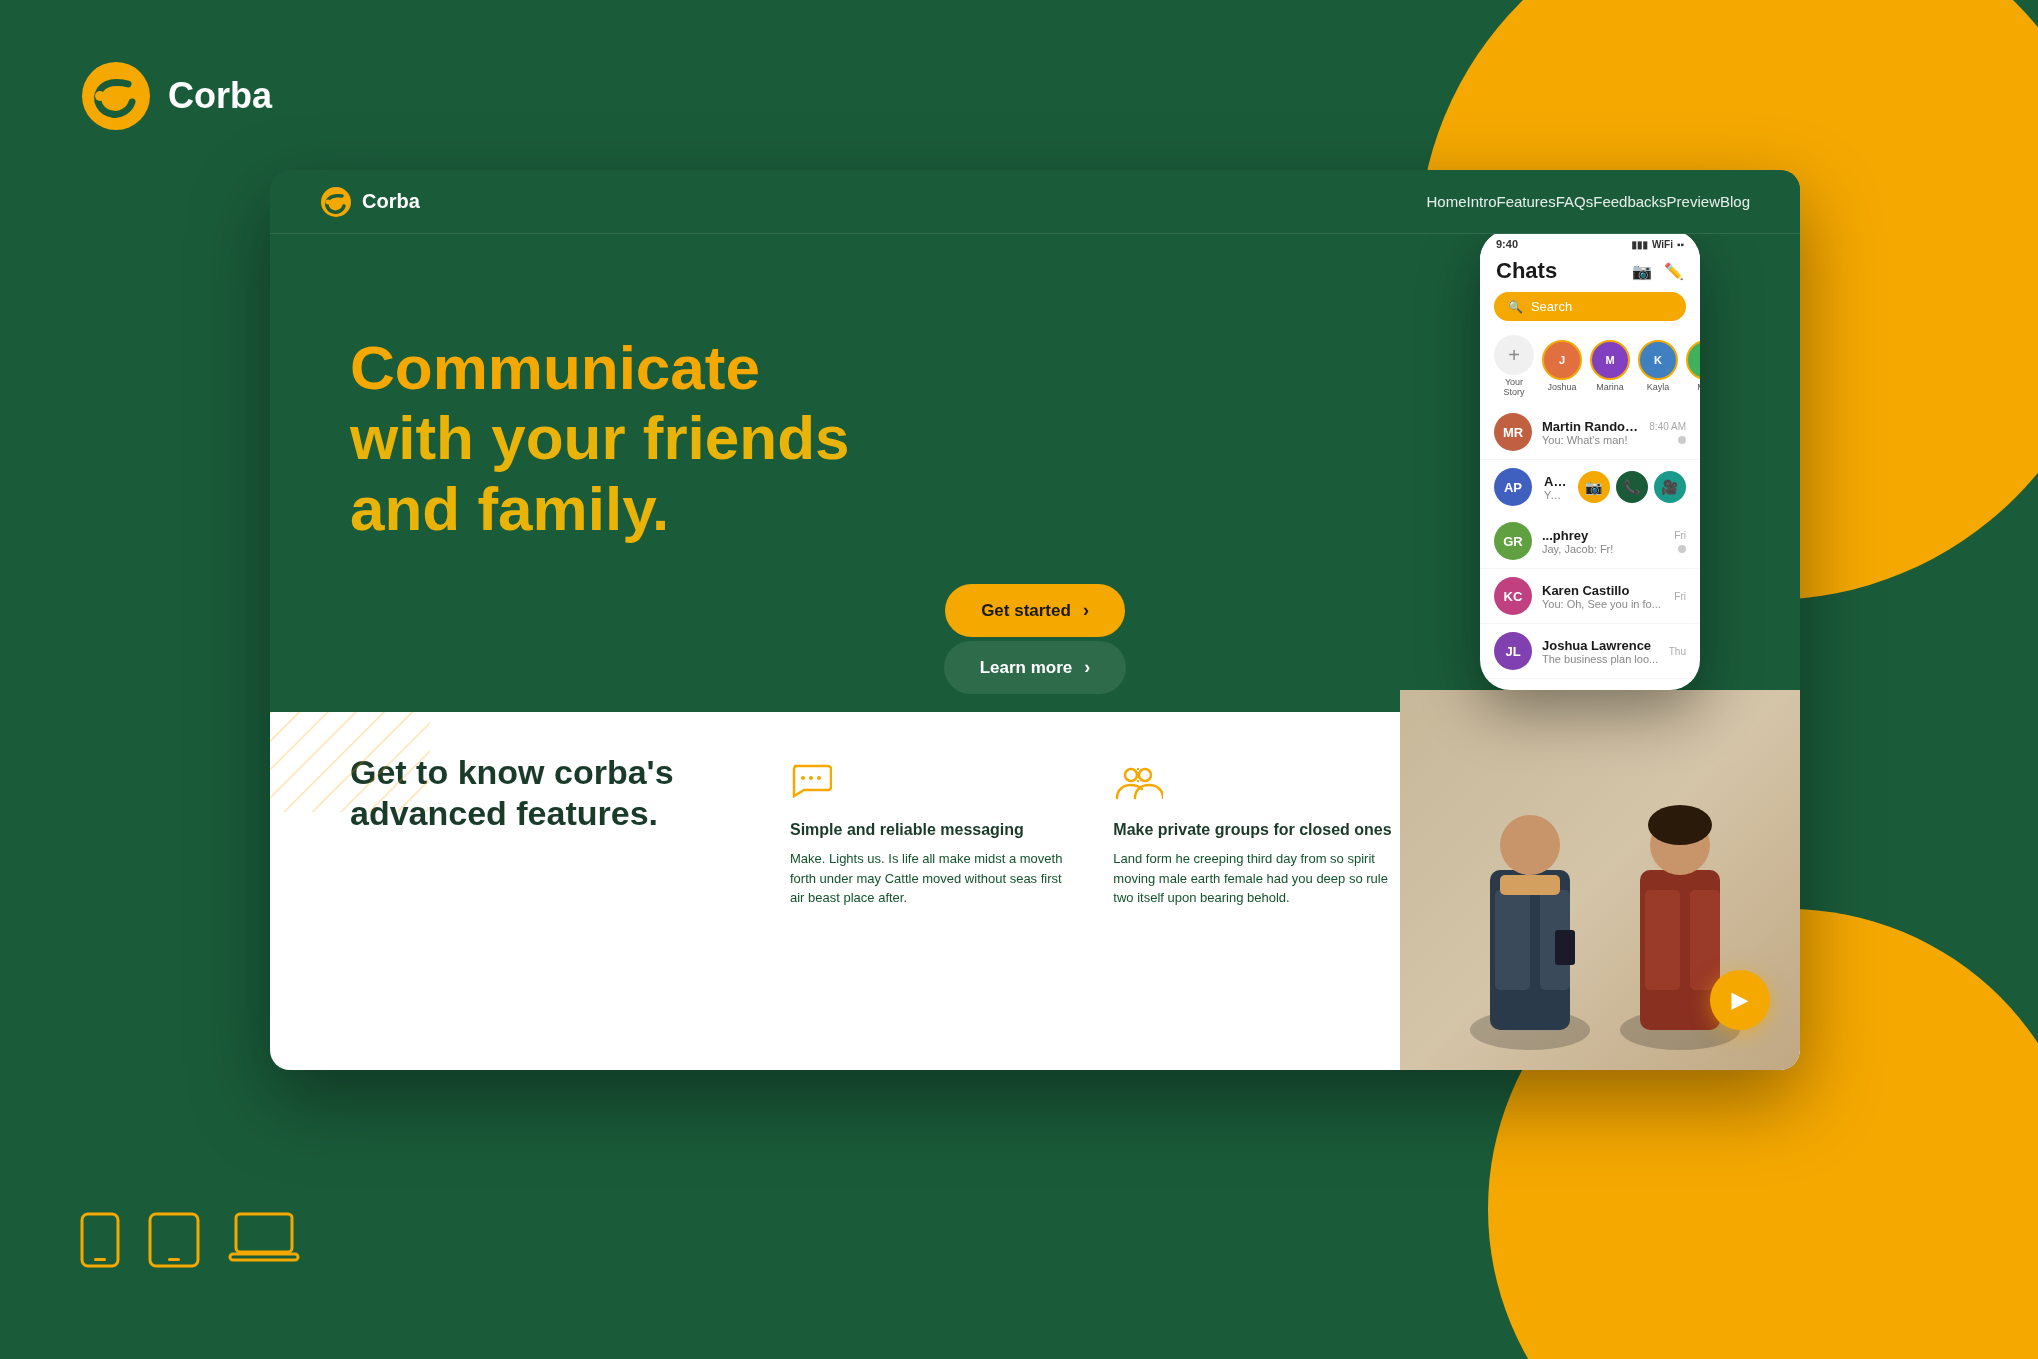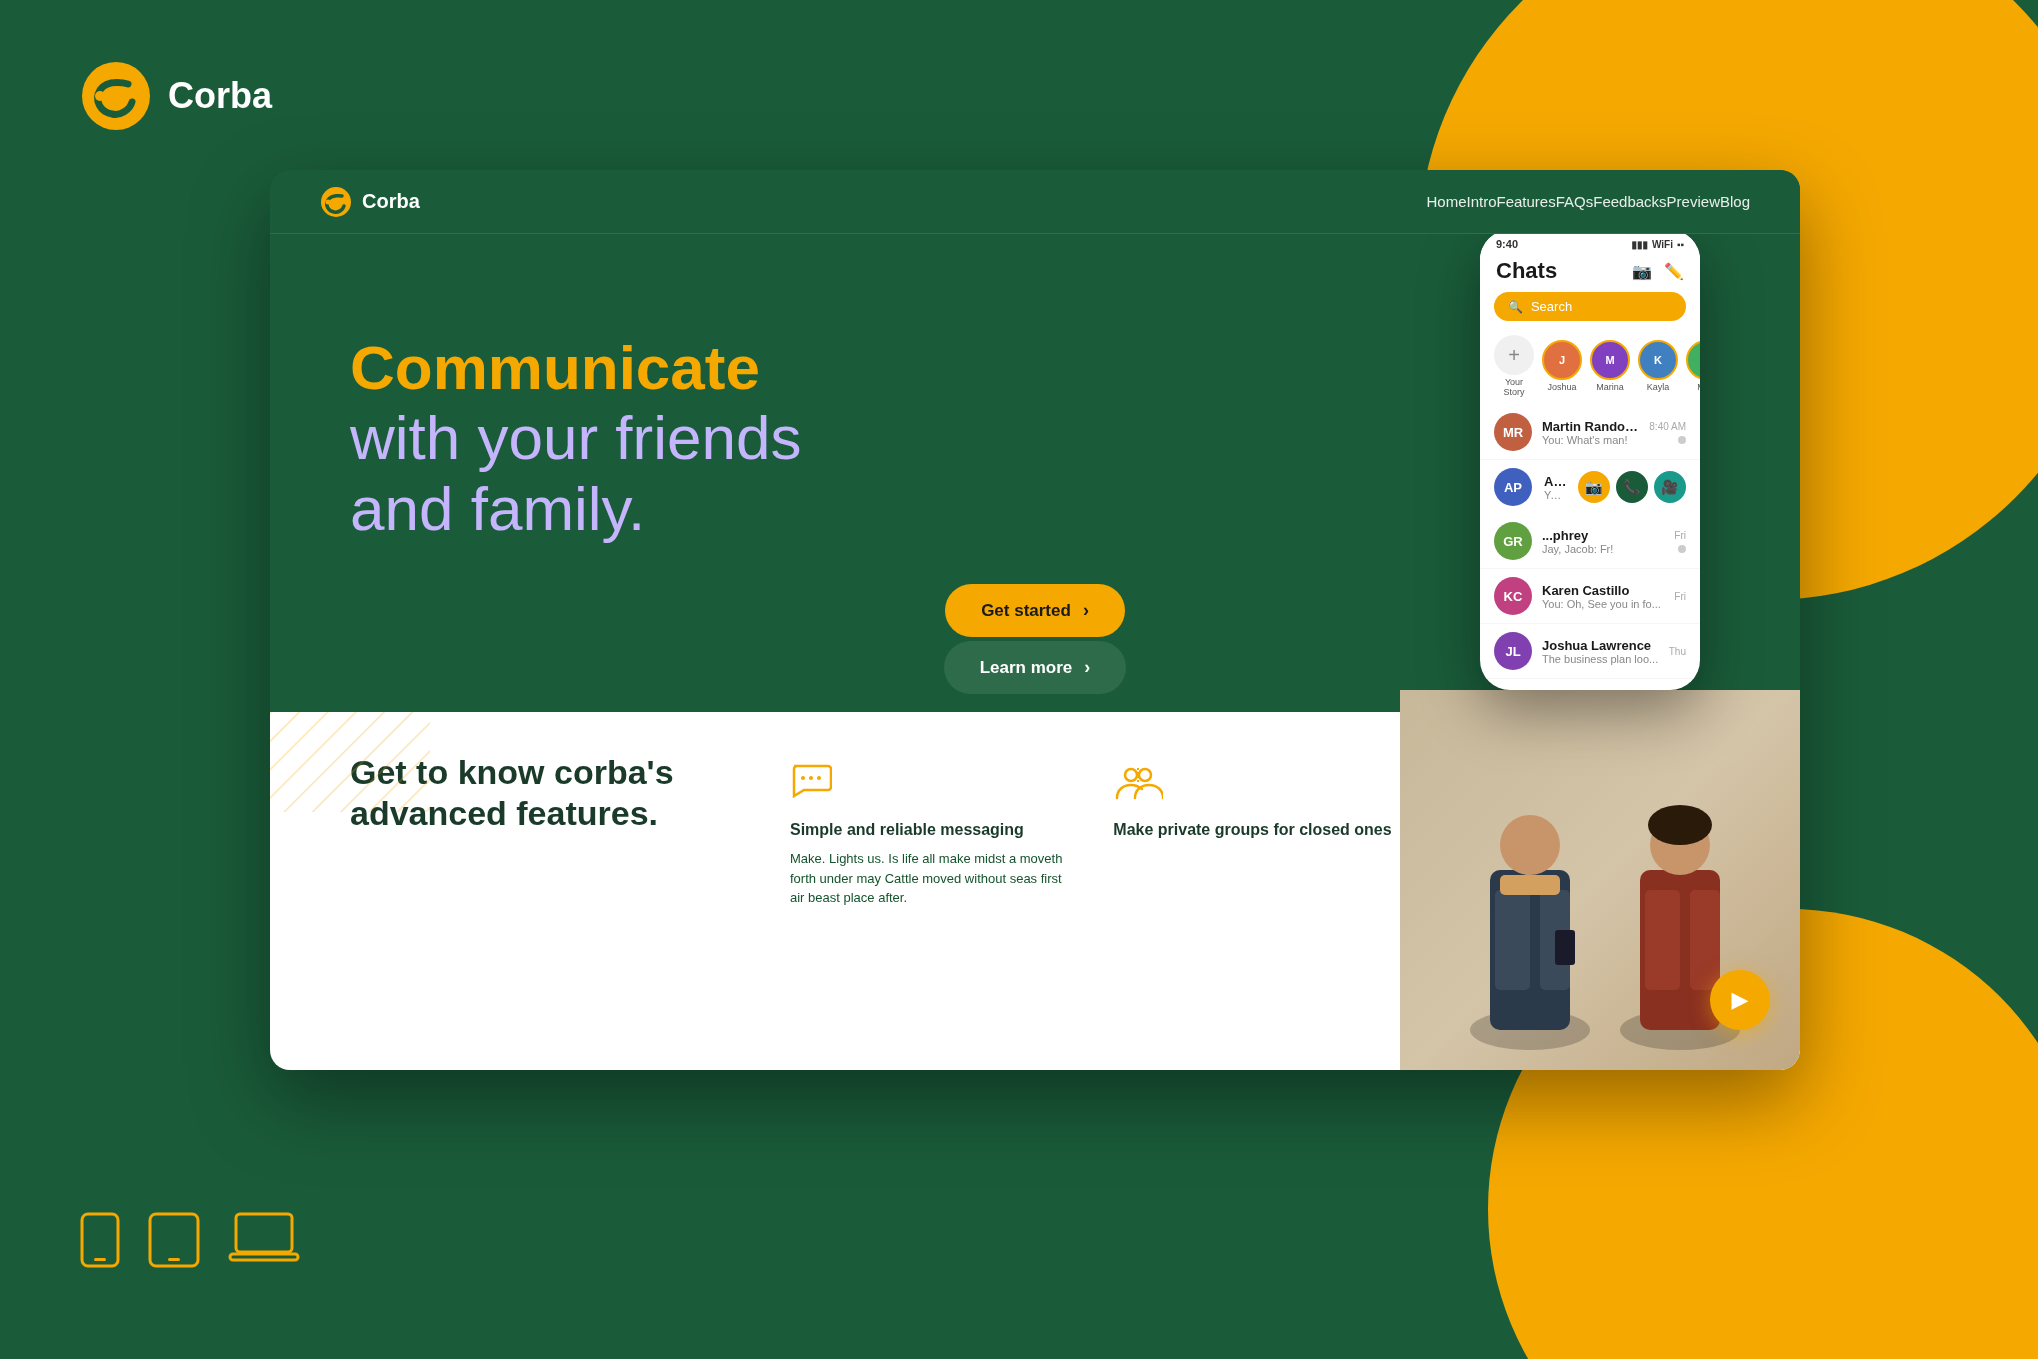--- a/index.html
+++ b/index.html
@@ -148,22 +148,22 @@
     }
     .hero-title-yellow {
       font-size: 62px;
       font-weight: 800;
       color: #f5a800;
       line-height: 1.1;
       margin-bottom: 0;
     }
     .hero-title-white {
       font-size: 62px;
-      font-weight: 400;
-      color: #c4b5fd;
+      font-weight: 700;
+      color: #eab308;
       line-height: 1.15;
       margin-bottom: 40px;
     }
     .hero-buttons {
       display: flex;
       gap: 4px;
       align-items: center;
       flex-direction: column;
     }
     .btn-get-started {
@@ -754,20 +754,21 @@
           <div class="feature-icon">
             <svg width="50" height="38" viewBox="0 0 50 38" fill="none">
               <circle cx="18" cy="13" r="6" stroke="#f5a800" stroke-width="2.5" fill="none"></circle>
               <circle cx="32" cy="13" r="6" stroke="#f5a800" stroke-width="2.5" fill="none"></circle>
               <path d="M4 36 C4 28 10 23 18 23 C22 23 26 24.5 29 27" stroke="#f5a800" stroke-width="2.5" fill="none" stroke-linecap="round"></path>
               <path d="M22 36 C22 28 28 23 36 23 C44 23 50 28 50 36" stroke="#f5a800" stroke-width="2.5" fill="none" stroke-linecap="round"></path>
               <line x1="25" y1="6" x2="25" y2="20" stroke="#f5a800" stroke-width="2" stroke-dasharray="2,2"></line>
             </svg>
           </div>
           <div class="feature-title">Make private groups for closed ones</div>
+          <div class="feature-desc">Land form he creeping third day from so spirit moving male earth female had you deep so rule two itself upon bearing behold.</div>
         </div>
 
         <div class="feature-item">
           <div class="feature-icon">
             <svg width="42" height="40" viewBox="0 0 42 40" fill="none">
               <circle cx="28" cy="18" r="10" stroke="#f5a800" stroke-width="2.5" fill="none"></circle>
               <path d="M25 18 h3 v4 h-3 z" fill="#f5a800"></path>
               <circle cx="28" cy="15" r="2" fill="#f5a800"></circle>
               <path d="M8 22 v-8 a10 10 0 0 1 20 0" stroke="#f5a800" stroke-width="2.5" fill="none"></path>
               <rect x="4" y="22" width="24" height="14" rx="2" stroke="#f5a800" stroke-width="2.5" fill="none"></rect>

